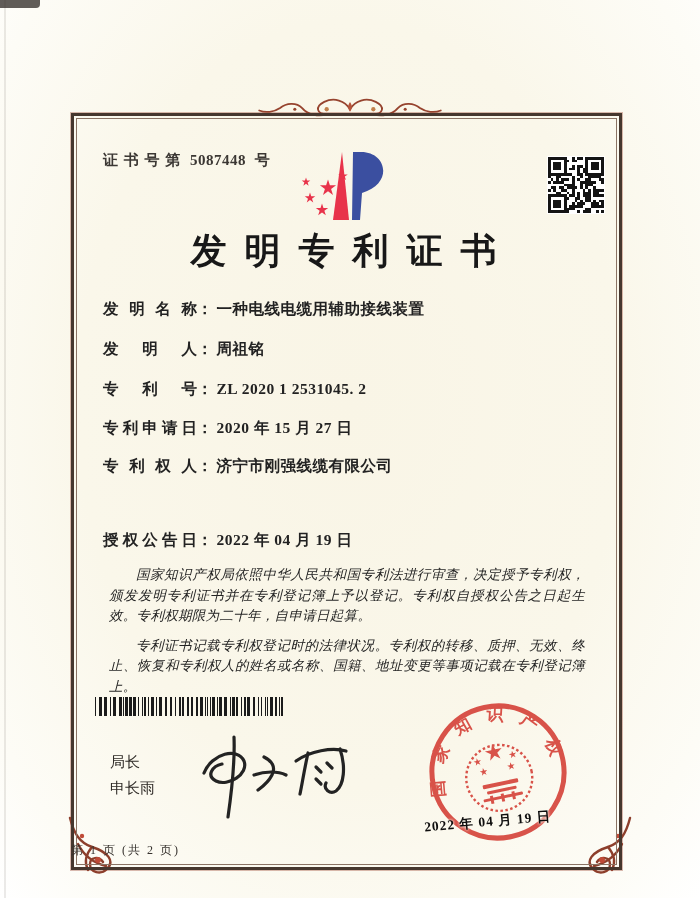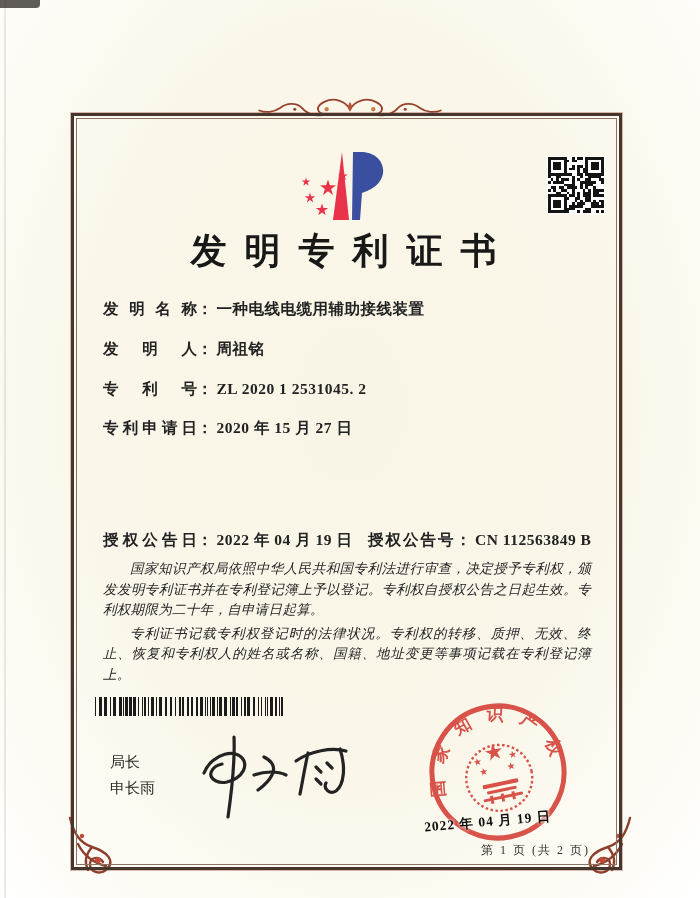--- a/index.html
+++ b/index.html
@@ -43,38 +43,38 @@
   
   .frow{position:absolute;left:103px;width:500px;font-size:15.5px;font-weight:bold;color:#222;white-space:nowrap;}
   .flabel{display:inline-block;width:94px;text-align:justify;text-align-last:justify;vertical-align:bottom;}
   .fcolon{display:inline-block;margin-right:4px;}
   .fvalue{letter-spacing:.5px;}
   .frow2{position:absolute;left:265px;top:0;white-space:nowrap;}
   .frow2 .flabel{width:auto;letter-spacing:2px;}
 
   
   .body-text{position:absolute;left:100px;top:556px;width:494px;font-size:13.5px;line-height:20.5px;font-style:italic;color:#242424;letter-spacing:.3px;text-align:justify;}
-  .body-text p{margin:3px;text-indent:2em;}
+  .body-text p{margin:9px;text-indent:2em;}
 
   
   .barcode{position:absolute;left:95px;top:697px;width:190px;height:19px;font-size:0;white-space:nowrap;overflow:hidden;}
   .barcode i{display:inline-block;height:100%;}
   .officer{position:absolute;left:110px;top:749px;font-family:"Liberation Sans","DejaVu Sans",sans-serif;font-weight:normal;font-size:15px;color:#2e2a26;line-height:26px;}
   .signature{position:absolute;left:190px;top:733px;width:178px;height:88px;}
   .signature path{fill:none;stroke:#232323;stroke-width:3.2;stroke-linecap:round;stroke-linejoin:round;}
 
   .seal{position:absolute;left:422px;top:696px;width:152px;height:152px;transform:rotate(-12deg);opacity:.92;}
   .seal-date{
     position:absolute;left:424px;top:812px;width:150px;
     font-size:13.5px;font-weight:bold;color:#0e0e0e;letter-spacing:1px;white-space:nowrap;
     transform:rotate(-5deg);
     text-shadow:0 0 3px #fdf9ee,0 0 3px #fdf9ee;
   }
 
-  .footer{position:absolute;left:71px;top:842px;width:545px;text-align:right;padding-right:26px;box-sizing:border-box;font-size:12px;color:#36322e;letter-spacing:2px;}
+  .footer{position:absolute;left:71px;top:842px;width:545px;text-align:left;padding-right:26px;box-sizing:border-box;font-size:12px;color:#36322e;letter-spacing:2px;}
 </style>
 </head>
 <body>
 
 <div class="page">
 
   <div class="artifact-smudge"></div>
   <div class="artifact-edge"></div>
 
   <svg width="0" height="0" style="position:absolute">
@@ -110,20 +110,25 @@
       <path d="M58,2 C54,18 48,27 36,31 C20,36 13,45 21,53 C27,59 38,57 38,48 C38,41 29,40 25,46"></path>
       <path d="M50,28 C44,40 34,47 22,50"></path>
       <path d="M36,31 C42,38 44,46 40,54"></path>
       <circle cx="30" cy="44" r="3" fill="#c04b38" stroke="none"></circle>
       <circle cx="46" cy="20" r="2.2" fill="#c04b38" stroke="none"></circle>
     </g>
   </svg>
 
   <div class="frame"></div>
 
+  <div class="cert-no">
+    <span>证 书 号 第</span>
+    <span class="num">5087448</span>
+    <span>号</span>
+  </div>
 
   <svg class="logo" viewBox="0 0 96 84">
     <polygon points="44,6 51,74 35,74" fill="#e8334a"></polygon>
     <path d="M54,74 L55,6 L61,6 C88,4 97,37 64,47 L62,74 Z" fill="#3b4fa0"></path>
     <use href="#star5" transform="translate(45,30) scale(5)" fill="#e8334a"></use>
     <use href="#star5" transform="translate(30,42) scale(8.5)" fill="#e8334a"></use>
     <use href="#star5" transform="translate(12,52) scale(5.5)" fill="#e8334a"></use>
     <use href="#star5" transform="translate(24,64) scale(6.5)" fill="#e8334a"></use>
     <use href="#star5" transform="translate(8,36) scale(4.5)" fill="#e8334a"></use>
   </svg>
@@ -579,25 +584,25 @@
   </div>
   <div class="frow" style="top:339px">
     <span class="flabel">发明人</span><span class="fcolon">：</span><span class="fvalue">周祖铭</span>
   </div>
   <div class="frow" style="top:379px">
     <span class="flabel">专利号</span><span class="fcolon">：</span><span class="fvalue">ZL 2020 1 2531045. 2</span>
   </div>
   <div class="frow" style="top:418px">
     <span class="flabel">专利申请日</span><span class="fcolon">：</span><span class="fvalue">2020 年 15 月 27 日</span>
   </div>
+  <div class="frow" style="top:456px">
+    <span class="flabel">专利权人</span><span class="fcolon">：</span><span class="fvalue">济宁市刚强线缆有限公司</span>
+  </div>
   <div class="frow" style="top:530px">
     <span class="flabel">授权公告日</span><span class="fcolon">：</span><span class="fvalue">2022 年 04 月 19 日</span>
-    <span class="frow2">
-      <span class="flabel">授权公告号</span><span class="fcolon">：</span><span class="fvalue">CN 112563849 B</span>
-    </span>
   </div>
 
   <div class="body-text">
     <p>国家知识产权局依照中华人民共和国专利法进行审查，决定授予专利权，颁发发明专利证书并在专利登记簿上予以登记。专利权自授权公告之日起生效。专利权期限为二十年，自申请日起算。</p>
     <p>专利证书记载专利权登记时的法律状况。专利权的转移、质押、无效、终止、恢复和专利权人的姓名或名称、国籍、地址变更等事项记载在专利登记簿上。</p>
   </div>
 
   <div class="barcode"><i style="width:1px;background:#1b1b1b"></i><i style="width:3px;background:transparent"></i><i style="width:3px;background:#1b1b1b"></i><i style="width:2px;background:transparent"></i><i style="width:3px;background:#1b1b1b"></i><i style="width:3px;background:transparent"></i><i style="width:1px;background:#1b1b1b"></i><i style="width:2px;background:transparent"></i><i style="width:3px;background:#1b1b1b"></i><i style="width:3px;background:transparent"></i><i style="width:3px;background:#1b1b1b"></i><i style="width:1px;background:transparent"></i><i style="width:1px;background:#1b1b1b"></i><i style="width:1px;background:transparent"></i><i style="width:3px;background:#1b1b1b"></i><i style="width:1px;background:transparent"></i><i style="width:3px;background:#1b1b1b"></i><i style="width:1px;background:transparent"></i><i style="width:3px;background:#1b1b1b"></i><i style="width:2px;background:transparent"></i><i style="width:1px;background:#1b1b1b"></i><i style="width:3px;background:transparent"></i><i style="width:1px;background:#1b1b1b"></i><i style="width:1px;background:transparent"></i><i style="width:2px;background:#1b1b1b"></i><i style="width:2px;background:transparent"></i><i style="width:1px;background:#1b1b1b"></i><i style="width:2px;background:transparent"></i><i style="width:3px;background:#1b1b1b"></i><i style="width:2px;background:transparent"></i><i style="width:1px;background:#1b1b1b"></i><i style="width:2px;background:transparent"></i><i style="width:3px;background:#1b1b1b"></i><i style="width:3px;background:transparent"></i><i style="width:2px;background:#1b1b1b"></i><i style="width:3px;background:transparent"></i><i style="width:2px;background:#1b1b1b"></i><i style="width:3px;background:transparent"></i><i style="width:1px;background:#1b1b1b"></i><i style="width:3px;background:transparent"></i><i style="width:2px;background:#1b1b1b"></i><i style="width:1px;background:transparent"></i><i style="width:2px;background:#1b1b1b"></i><i style="width:3px;background:transparent"></i><i style="width:2px;background:#1b1b1b"></i><i style="width:2px;background:transparent"></i><i style="width:2px;background:#1b1b1b"></i><i style="width:3px;background:transparent"></i><i style="width:2px;background:#1b1b1b"></i><i style="width:2px;background:transparent"></i><i style="width:3px;background:#1b1b1b"></i><i style="width:2px;background:transparent"></i><i style="width:1px;background:#1b1b1b"></i><i style="width:1px;background:transparent"></i><i style="width:1px;background:#1b1b1b"></i><i style="width:2px;background:transparent"></i><i style="width:1px;background:#1b1b1b"></i><i style="width:1px;background:transparent"></i><i style="width:3px;background:#1b1b1b"></i><i style="width:2px;background:transparent"></i><i style="width:1px;background:#1b1b1b"></i><i style="width:1px;background:transparent"></i><i style="width:3px;background:#1b1b1b"></i><i style="width:2px;background:transparent"></i><i style="width:3px;background:#1b1b1b"></i><i style="width:3px;background:transparent"></i><i style="width:1px;background:#1b1b1b"></i><i style="width:1px;background:transparent"></i><i style="width:3px;background:#1b1b1b"></i><i style="width:1px;background:transparent"></i><i style="width:2px;background:#1b1b1b"></i><i style="width:3px;background:transparent"></i><i style="width:1px;background:#1b1b1b"></i><i style="width:2px;background:transparent"></i><i style="width:2px;background:#1b1b1b"></i><i style="width:1px;background:transparent"></i><i style="width:3px;background:#1b1b1b"></i><i style="width:3px;background:transparent"></i><i style="width:2px;background:#1b1b1b"></i><i style="width:3px;background:transparent"></i><i style="width:1px;background:#1b1b1b"></i><i style="width:2px;background:transparent"></i><i style="width:1px;background:#1b1b1b"></i><i style="width:3px;background:transparent"></i><i style="width:1px;background:#1b1b1b"></i><i style="width:1px;background:transparent"></i><i style="width:1px;background:#1b1b1b"></i><i style="width:2px;background:transparent"></i><i style="width:3px;background:#1b1b1b"></i><i style="width:2px;background:transparent"></i><i style="width:2px;background:#1b1b1b"></i><i style="width:2px;background:transparent"></i><i style="width:1px;background:#1b1b1b"></i><i style="width:1px;background:transparent"></i><i style="width:2px;background:#1b1b1b"></i><i style="width:3px;background:transparent"></i></div>
 
   <div class="officer">

